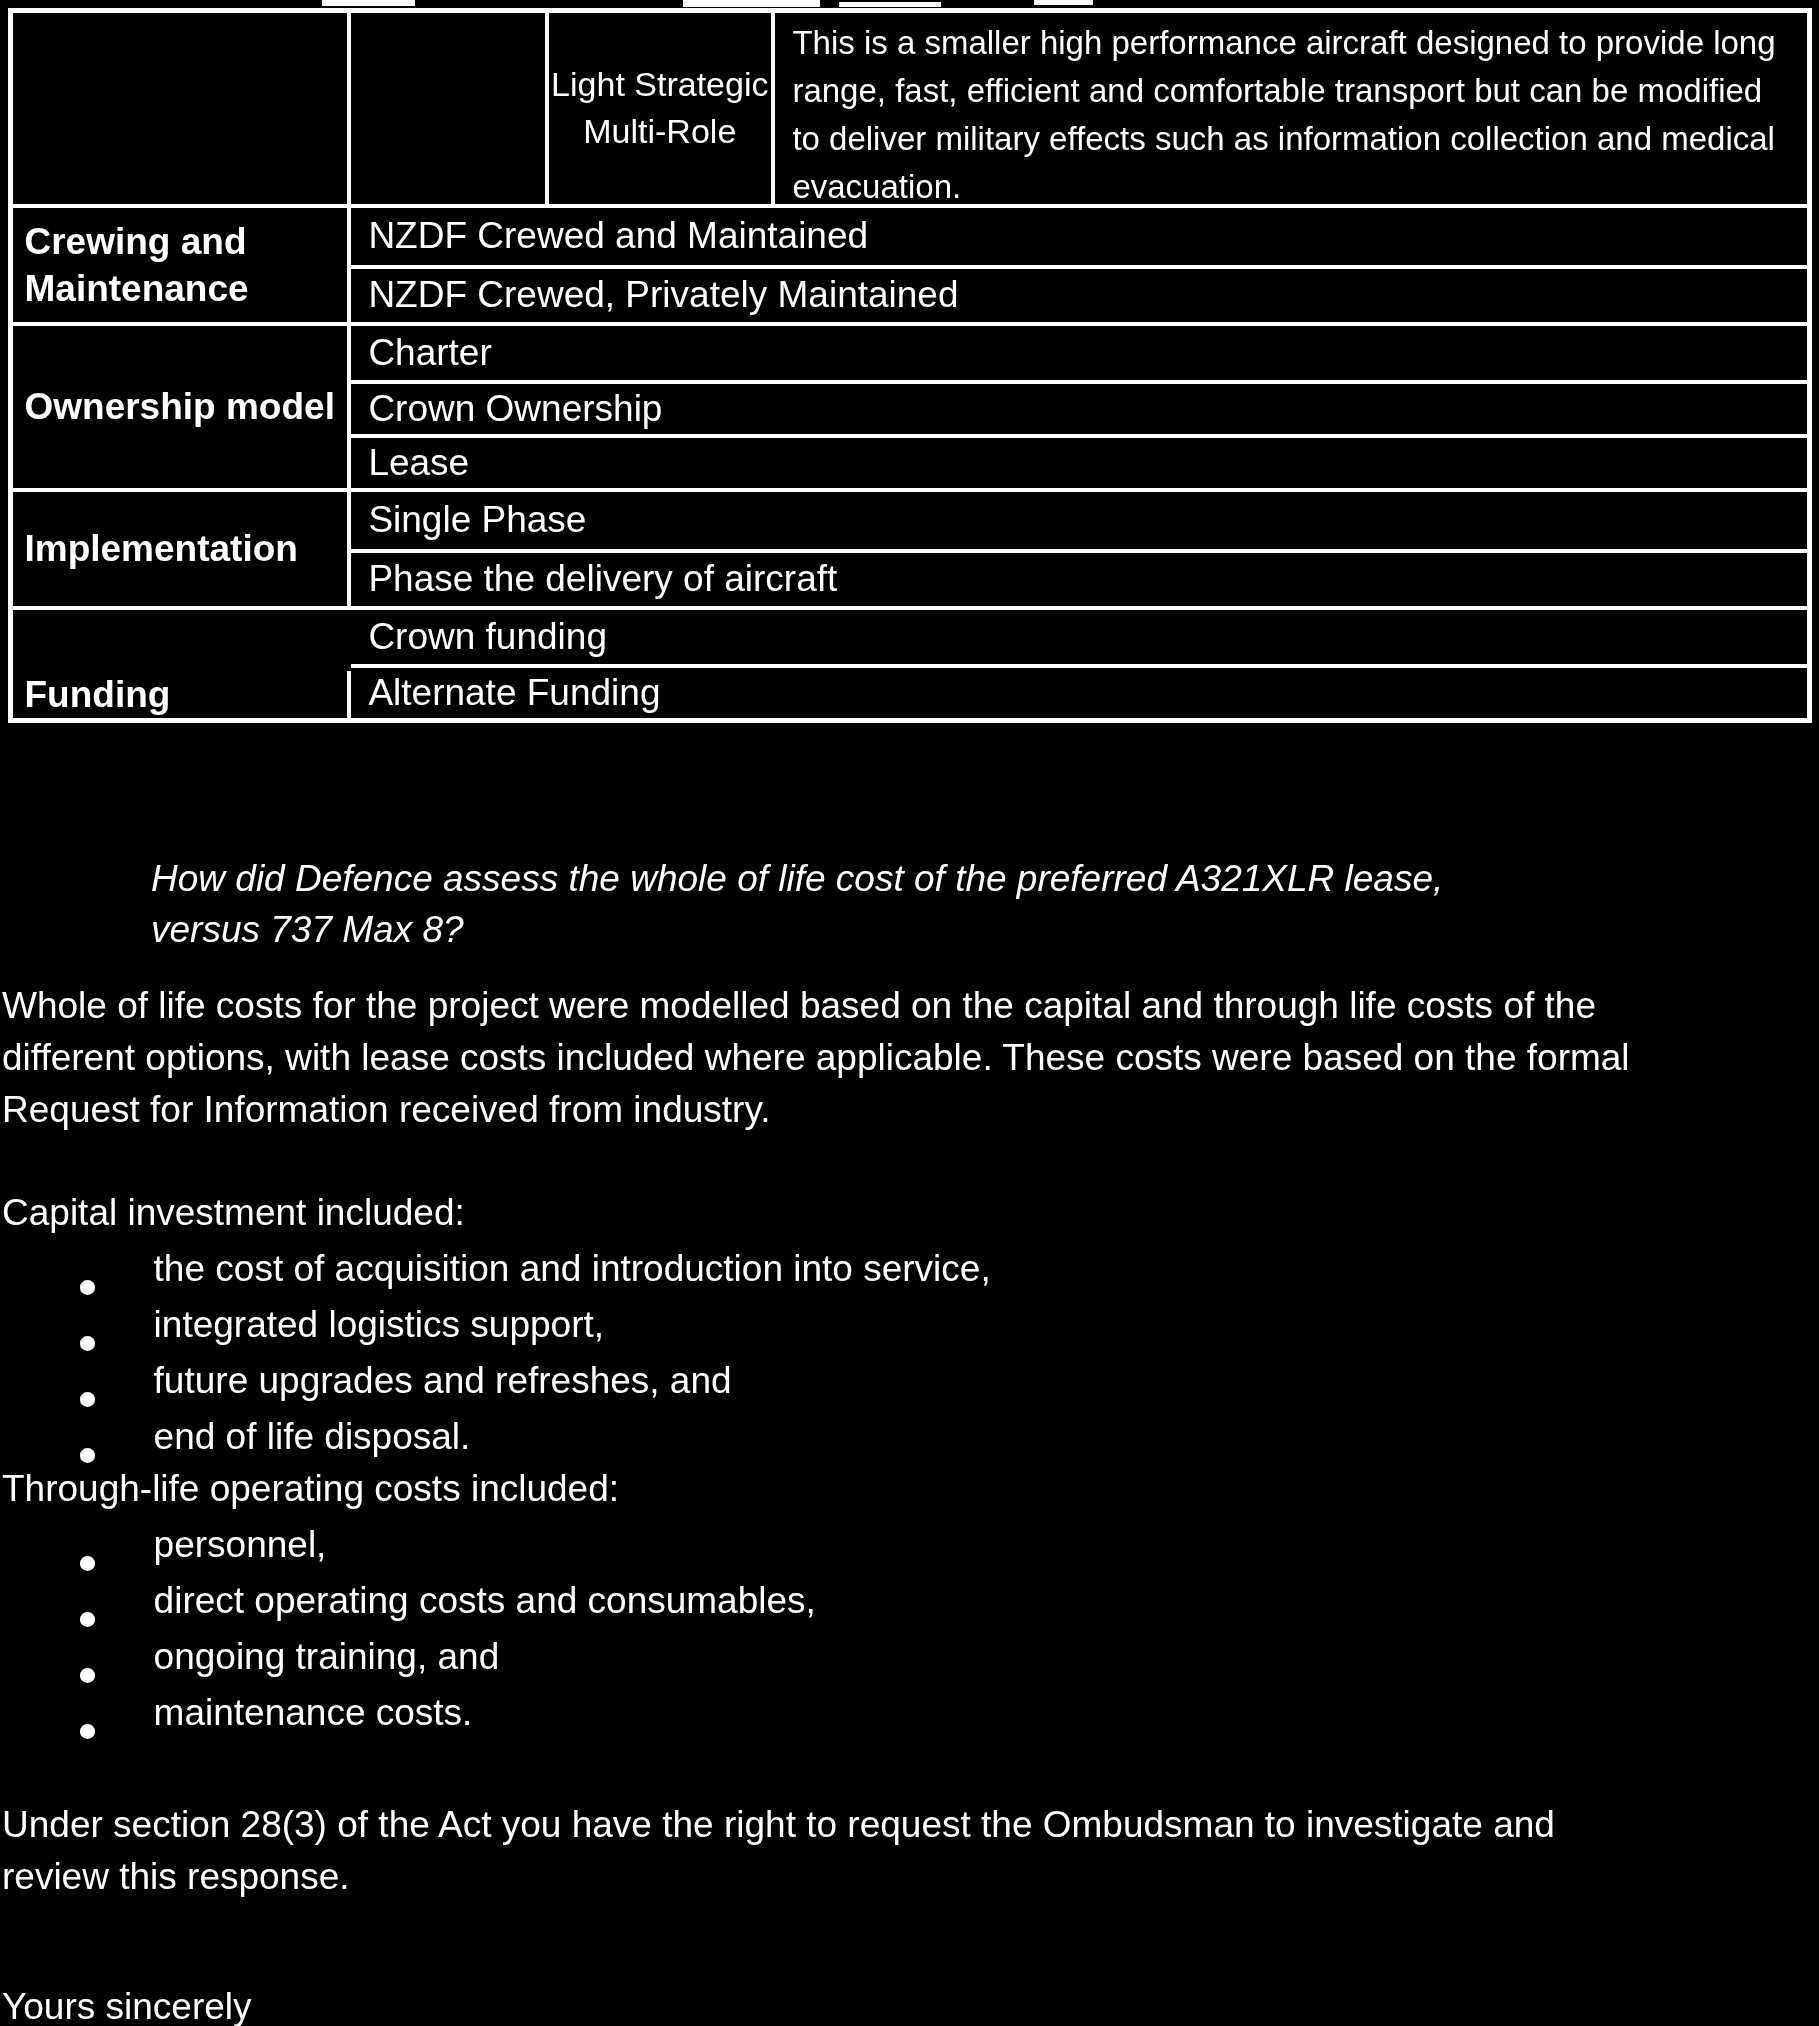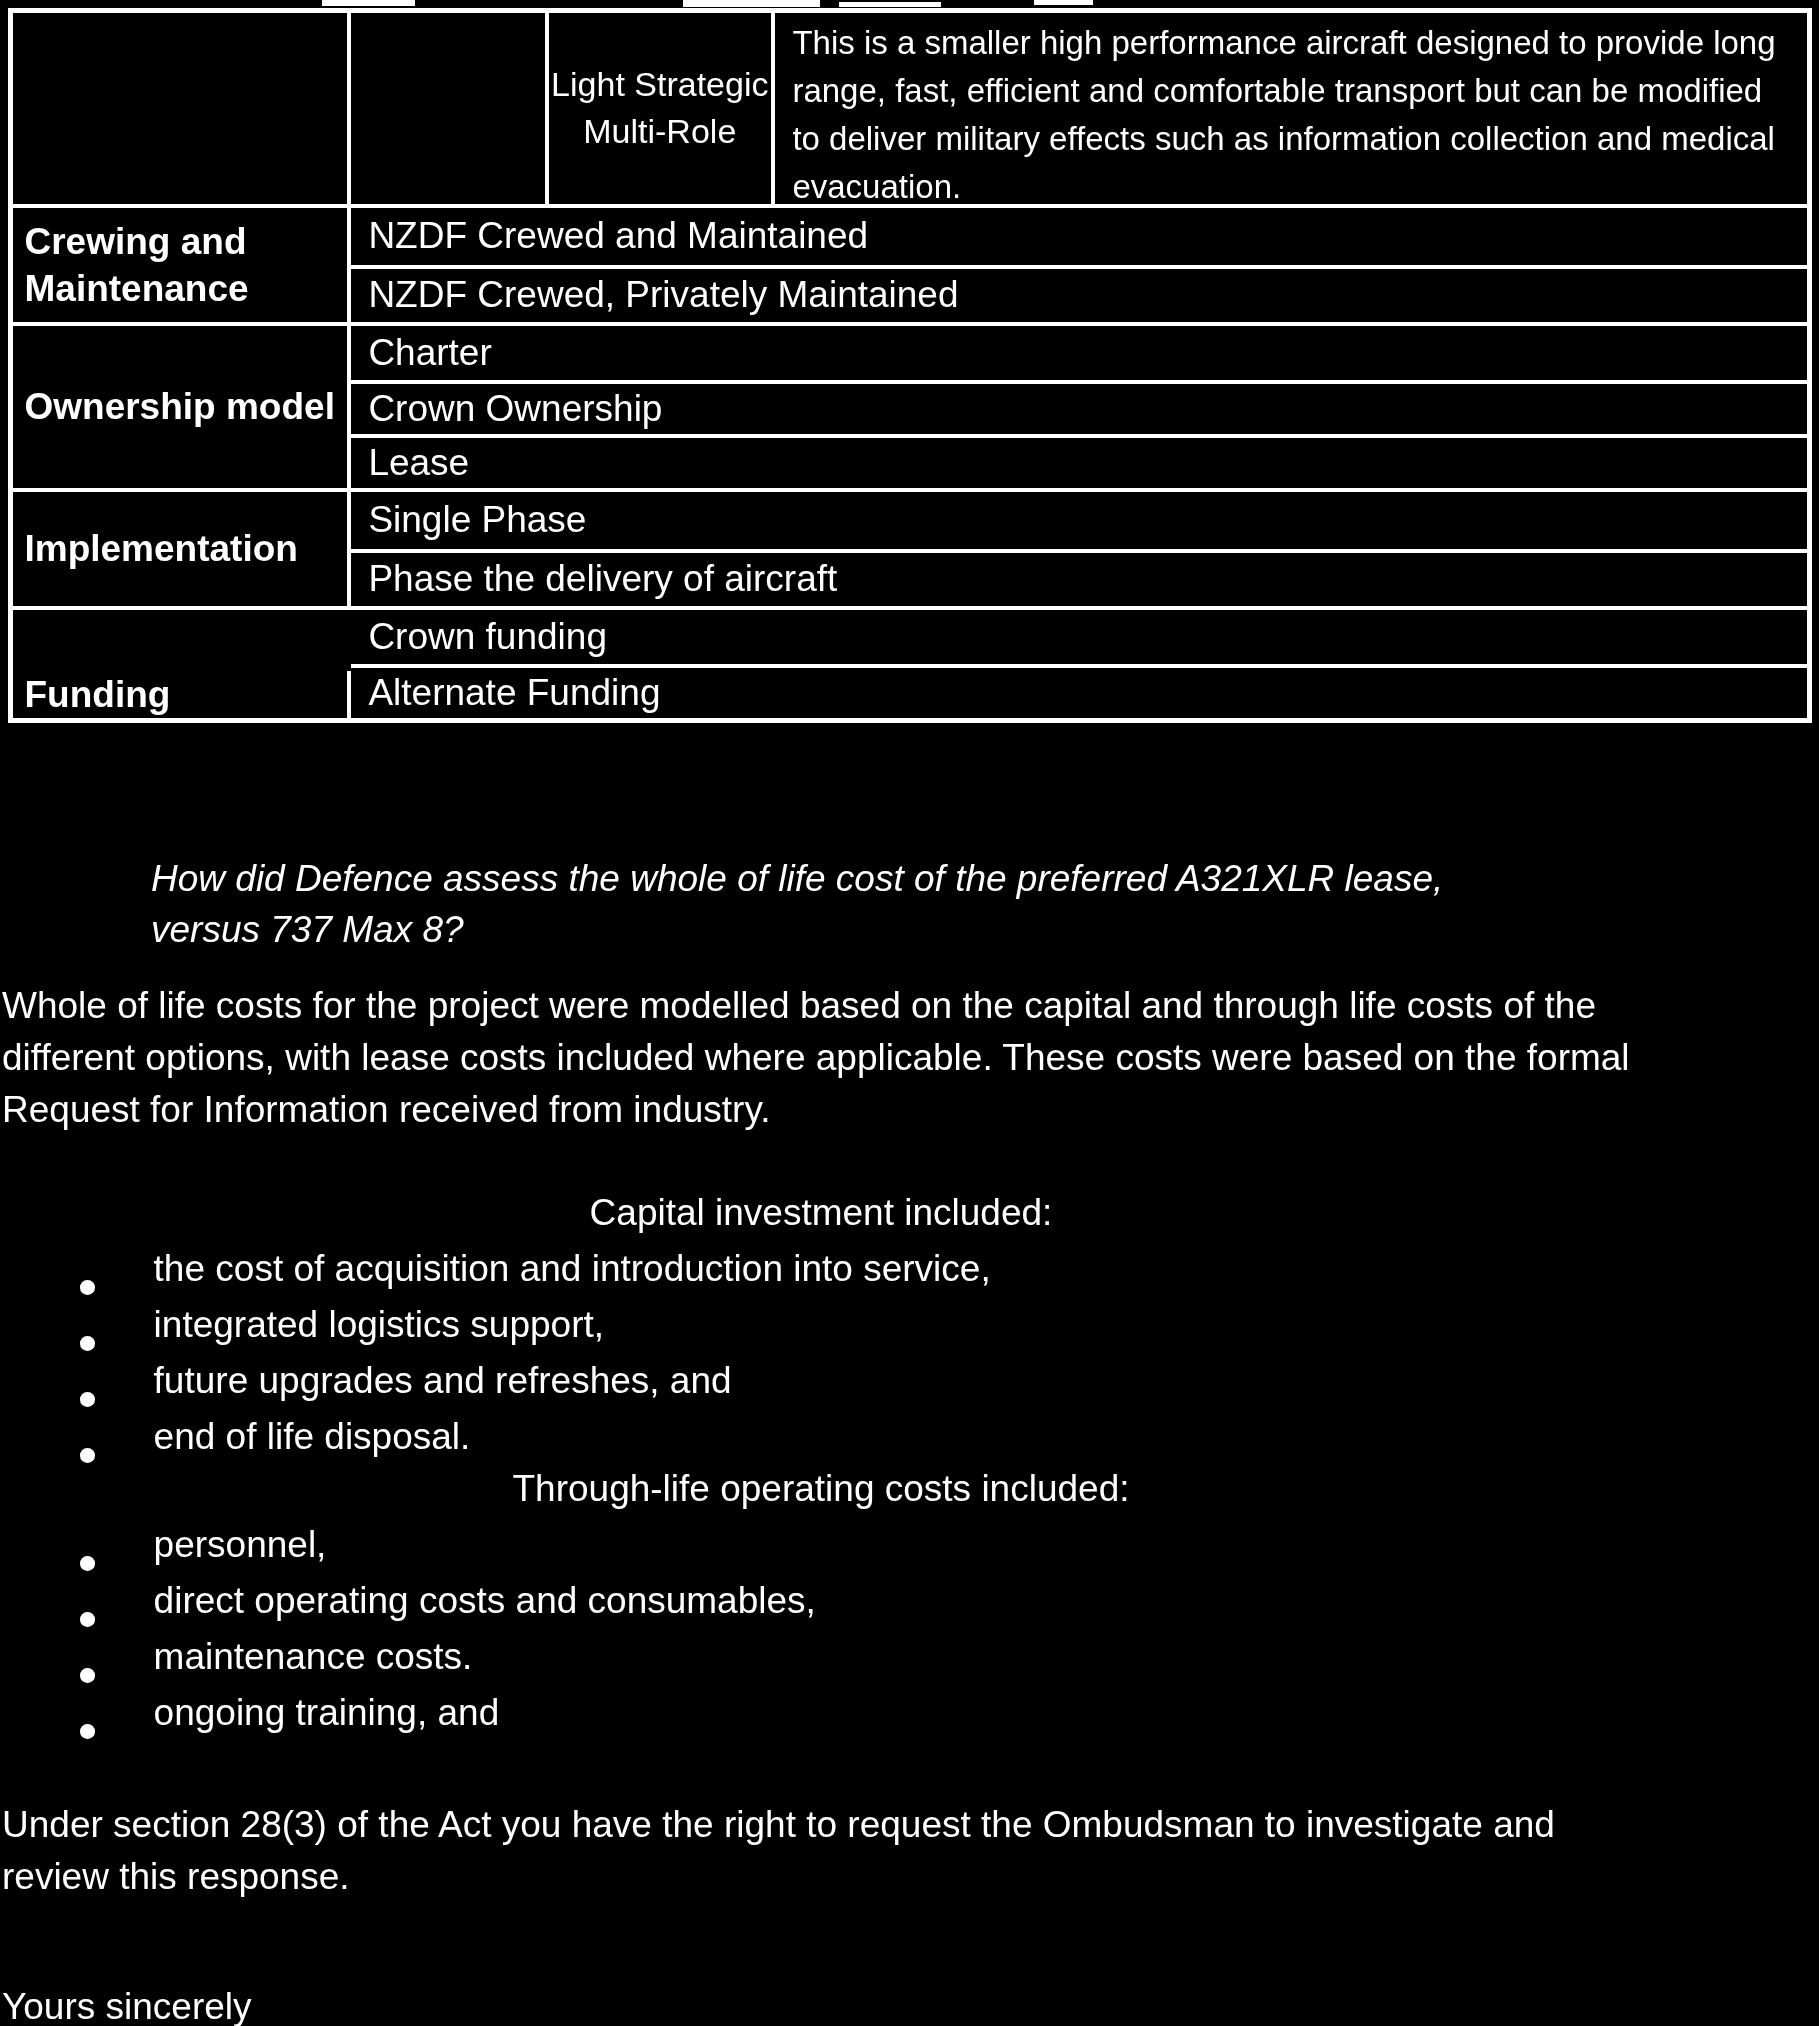--- a/index.html
+++ b/index.html
@@ -76,21 +76,21 @@
     font-size:37px;
     line-height:52px;
   }
   .question{
     margin:39px 0 0 149px;
     font-style:italic;
     line-height:51px;
     max-width:1619px;
   }
   .para{margin-top:25px;max-width:1638px;}
-  .list-heading{margin-top:51px;max-width:1638px;text-align:center;}
+  .list-heading{margin-top:51px;max-width:1638px;}
   .list-heading.tight{margin-top:0;}
   .bullet-row{
     display:flex;align-items:flex-end;
     height:56px;
   }
   .dot{
     width:14.6px;height:14.6px;border-radius:50%;
     background:var(--fg);
     margin-left:78px;
     flex:0 0 auto;
@@ -186,26 +186,26 @@
     <div class="bullet-row">
       <span class="dot"></span>
       <span class="bullet-text">personnel,</span>
     </div>
     <div class="bullet-row">
       <span class="dot"></span>
       <span class="bullet-text">direct operating costs and consumables,</span>
     </div>
     <div class="bullet-row">
       <span class="dot"></span>
+      <span class="bullet-text">ongoing training, and</span>
+    </div>
+    <div class="bullet-row">
+      <span class="dot"></span>
       <span class="bullet-text">maintenance costs.</span>
     </div>
-    <div class="bullet-row">
-      <span class="dot"></span>
-      <span class="bullet-text">ongoing training, and</span>
-    </div>
 
     <p class="ombudsman">Under section 28(3) of the Act you have the right to request the Ombudsman to investigate and review this response.</p>
 
     <p class="closing">Yours sincerely</p>
 
   </div>
 
 </div>
 
 

